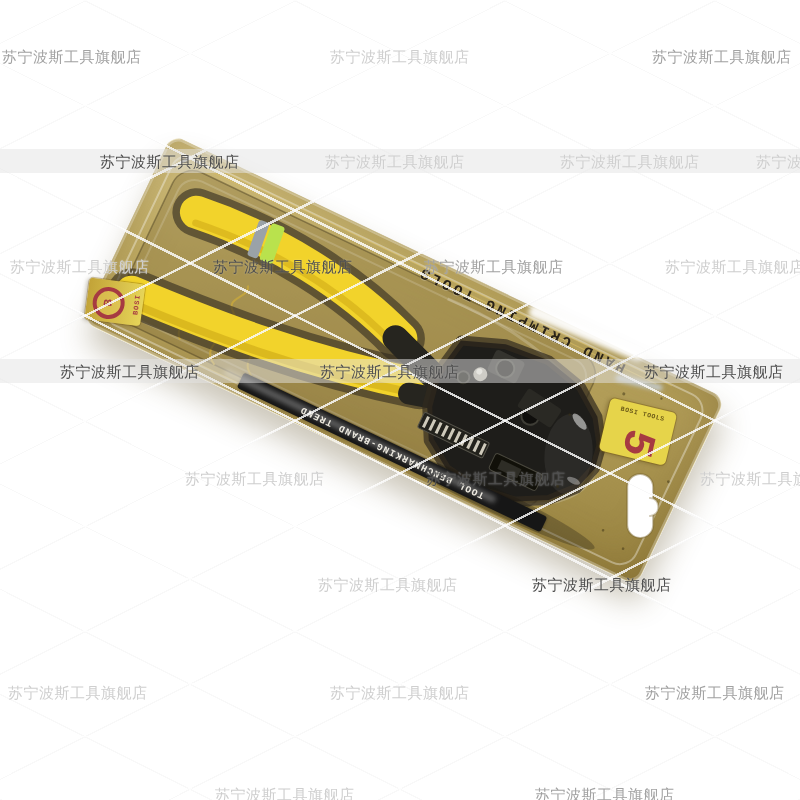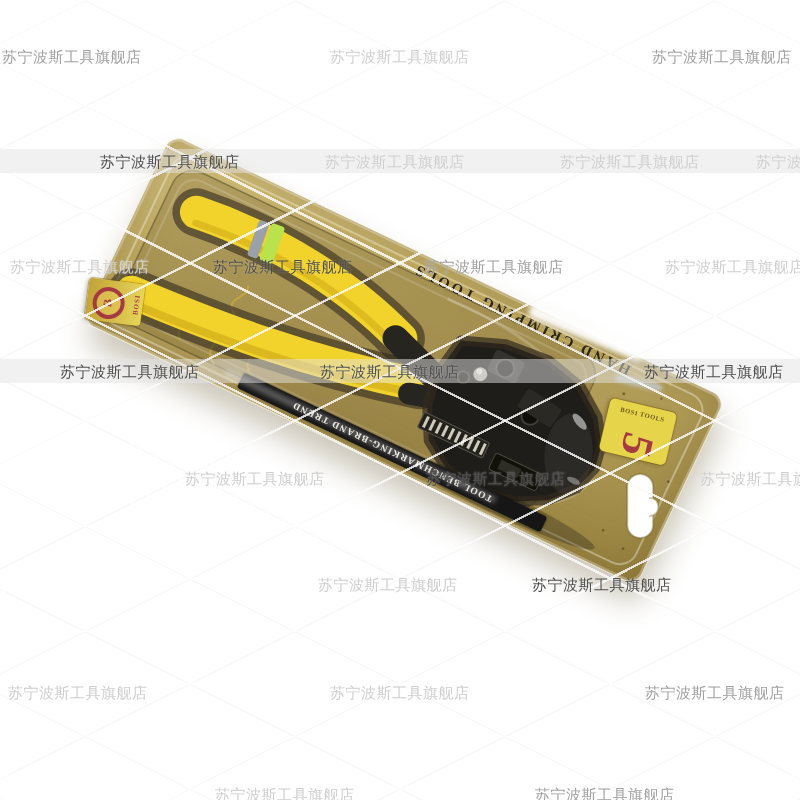--- a/index.html
+++ b/index.html
@@ -1,17 +1,17 @@
 <!DOCTYPE html>
 <html style="--card_light: #d8c685; --card_mid: #b8a55e; --card_dark: #97823f; --tray: #8f7d45; --recess: #3f3a2c; --handle_yellow: #f2d32b; --handle_yellow_dark: #c9a414; --stripe_green: #b9e24d; --stripe_gray: #9aa2a8; --metal_dark: #1e1d1a; --metal_mid: #3a3933; --strip_bg: #161616; --strip_text_color: #e8e4d8; --sticker_yellow: #e6d44a; --sticker_red: #a63a42; --emboss_gold: #caa93c;"><head>
 <meta charset="utf-8">
 <style>
   html,body{margin:0;padding:0;background:#fff;}
   .stage{position:relative;width:800px;height:800px;background:#fff;overflow:hidden;
-         font-family:Liberation Serif, serif;}
+         font-family:Liberation Mono, monospace;}
 
   
   .package{position:absolute;left:97px;top:256px;width:614px;height:208px;
            transform:rotate(25.5deg);z-index:5;}
   .card{position:absolute;inset:0;border-radius:14px;
         background:linear-gradient(160deg,#d8c685 0%,#c0ac64 30%,#ad9854 62%,#97823f 100%);
         border:1.5px solid rgba(255,255,255,.45);
         box-shadow:inset 0 0 0 2px rgba(255,255,255,.28), inset 0 0 46px rgba(110,88,38,.38),
                    10px 18px 30px rgba(95,82,40,.32);}
   .toolsvg{position:absolute;inset:0;width:100%;height:100%;overflow:visible;}

